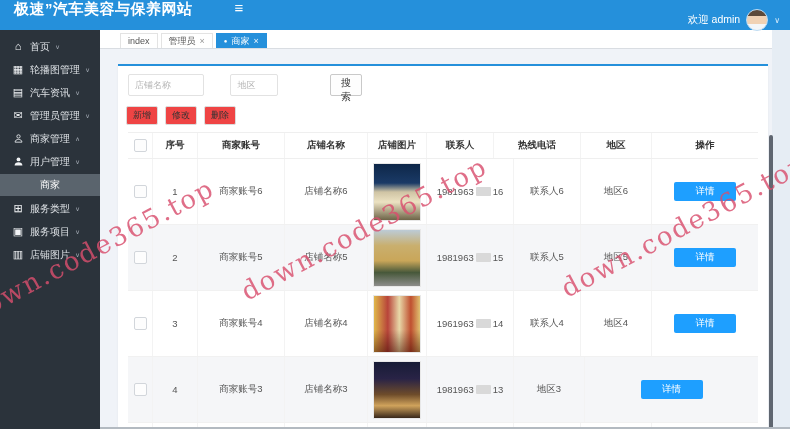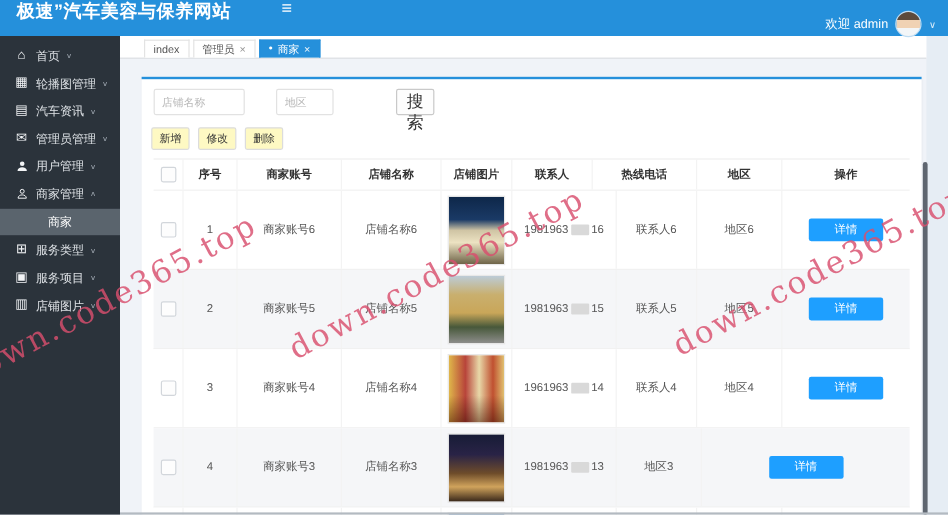--- a/index.html
+++ b/index.html
@@ -30,23 +30,23 @@
   .tab.active{background:#2590db;border-color:#2590db;color:#fff}
   .tab.active .close{color:#eaf4fc}
   .tab .dot{font-size:6px;line-height:1}
   
   .panel{position:absolute;left:18px;top:34px;width:650px;height:420px;background:#fff;border-top:2px solid #2590db;box-shadow:0 1px 2px rgba(0,0,0,.06)}
   .search-row{position:absolute;left:10px;top:8px;height:22px}
   .inp{height:20px;border:1px solid #e2e2e2;border-radius:2px;font-size:9px;padding:0 6px;color:#333;outline:none;background:#fff;font-family:"Liberation Sans",sans-serif}
   .inp::placeholder{color:#b6b6b6}
   .inp-shop{width:62px;margin-right:22px}
   .inp-region{width:34px}
-  .btn-search{position:absolute;left:202px;top:0;width:32px;height:22px;border:1px solid #c9c9c9;background:#fdfdfd;border-radius:2px;font-size:14px;color:#333;cursor:pointer;font-family:"Liberation Sans",sans-serif}
+  .btn-search{position:absolute;left:202px;top:0;width:32px;height:22px;border:1px solid #c9c9c9;background:#fdfdfd;border-radius:2px;font-size:10px;color:#333;cursor:pointer;font-family:"Liberation Sans",sans-serif}
   .action-row{position:absolute;left:8px;top:40px;display:flex;gap:7px}
-  .btn-plain{min-width:28px;height:19px;border:1px solid #dcdcdc;background:#fef9c3;border-radius:2px;font-size:9px;color:#333;cursor:pointer;padding:0 6px;font-family:Liberation Mono, monospace}
+  .btn-plain{min-width:28px;height:19px;border:1px solid #dcdcdc;background:#ef4444;border-radius:2px;font-size:9px;color:#333;cursor:pointer;padding:0 6px;font-family:Liberation Mono, monospace}
   
   .table{position:absolute;left:10px;top:66px;right:10px}
   .thead{display:flex;align-items:flex-end;height:25px;border:1px solid #efefef;border-width:1px 0;font-size:9.5px;font-weight:bold;color:#333}
   .trow{display:flex;align-items:center;height:65px;border-bottom:1px solid #f1f1f1;font-size:9.5px;color:#555;background:#fff}
   .trow.even{background:#f5f6f8}
   .trow.partial{height:11px;overflow:hidden;align-items:flex-start;border-bottom:none}
   .cell{text-align:center;border-right:1px solid #f3f3f3;align-self:stretch;display:flex;align-items:center;justify-content:center}
   .trow.partial .cell{align-items:flex-start;padding-top:4px}
   .cell:last-child{border-right:none}
   .c-cb{width:24px}.c-seq{width:44px}.c-acct{width:86px}.c-shop{width:82px}.c-img{width:58px}.c-phone{width:86px}.c-contact{width:66px}.c-region{width:70px}.c-act{flex:1}
@@ -98,37 +98,37 @@
     <span>汽车资讯</span>
     <span class="chev">∨</span>
   </div>
   <div class="side-item">
     <span class="icon">✉</span>
     <span>管理员管理</span>
     <span class="chev">∨</span>
   </div>
   <div class="side-item">
     <span class="icon">
-      <svg viewBox="0 0 24 24" fill="#f2f4f6">
-          <circle cx="12" cy="7.5" r="4.2"></circle>
-          <path d="M3.5 20.5c0-4.4 4-6.6 8.5-6.6s8.5 2.2 8.5 6.6z"></path>
-        </svg>
-    </span>
-    <span>用户管理</span>
-    <span class="chev">∨</span>
-  </div>
-  <div class="side-item">
-    <span class="icon">
       <svg viewBox="0 0 24 24" fill="none" stroke="#f2f4f6" stroke-width="1.8">
           <circle cx="12" cy="7.5" r="3.6"></circle>
           <path d="M4.5 20c0-4 3.6-6 7.5-6s7.5 2 7.5 6z"></path>
         </svg>
     </span>
     <span>商家管理</span>
     <span class="chev">∧</span>
+  </div>
+  <div class="side-item">
+    <span class="icon">
+      <svg viewBox="0 0 24 24" fill="#f2f4f6">
+          <circle cx="12" cy="7.5" r="4.2"></circle>
+          <path d="M3.5 20.5c0-4.4 4-6.6 8.5-6.6s8.5 2.2 8.5 6.6z"></path>
+        </svg>
+    </span>
+    <span>用户管理</span>
+    <span class="chev">∨</span>
   </div>
   <div class="submenu-item">商家</div>
   <div class="side-item">
     <span class="icon">⊞</span>
     <span>服务类型</span>
     <span class="chev">∨</span>
   </div>
   <div class="side-item">
     <span class="icon">▣</span>
     <span>服务项目</span>

